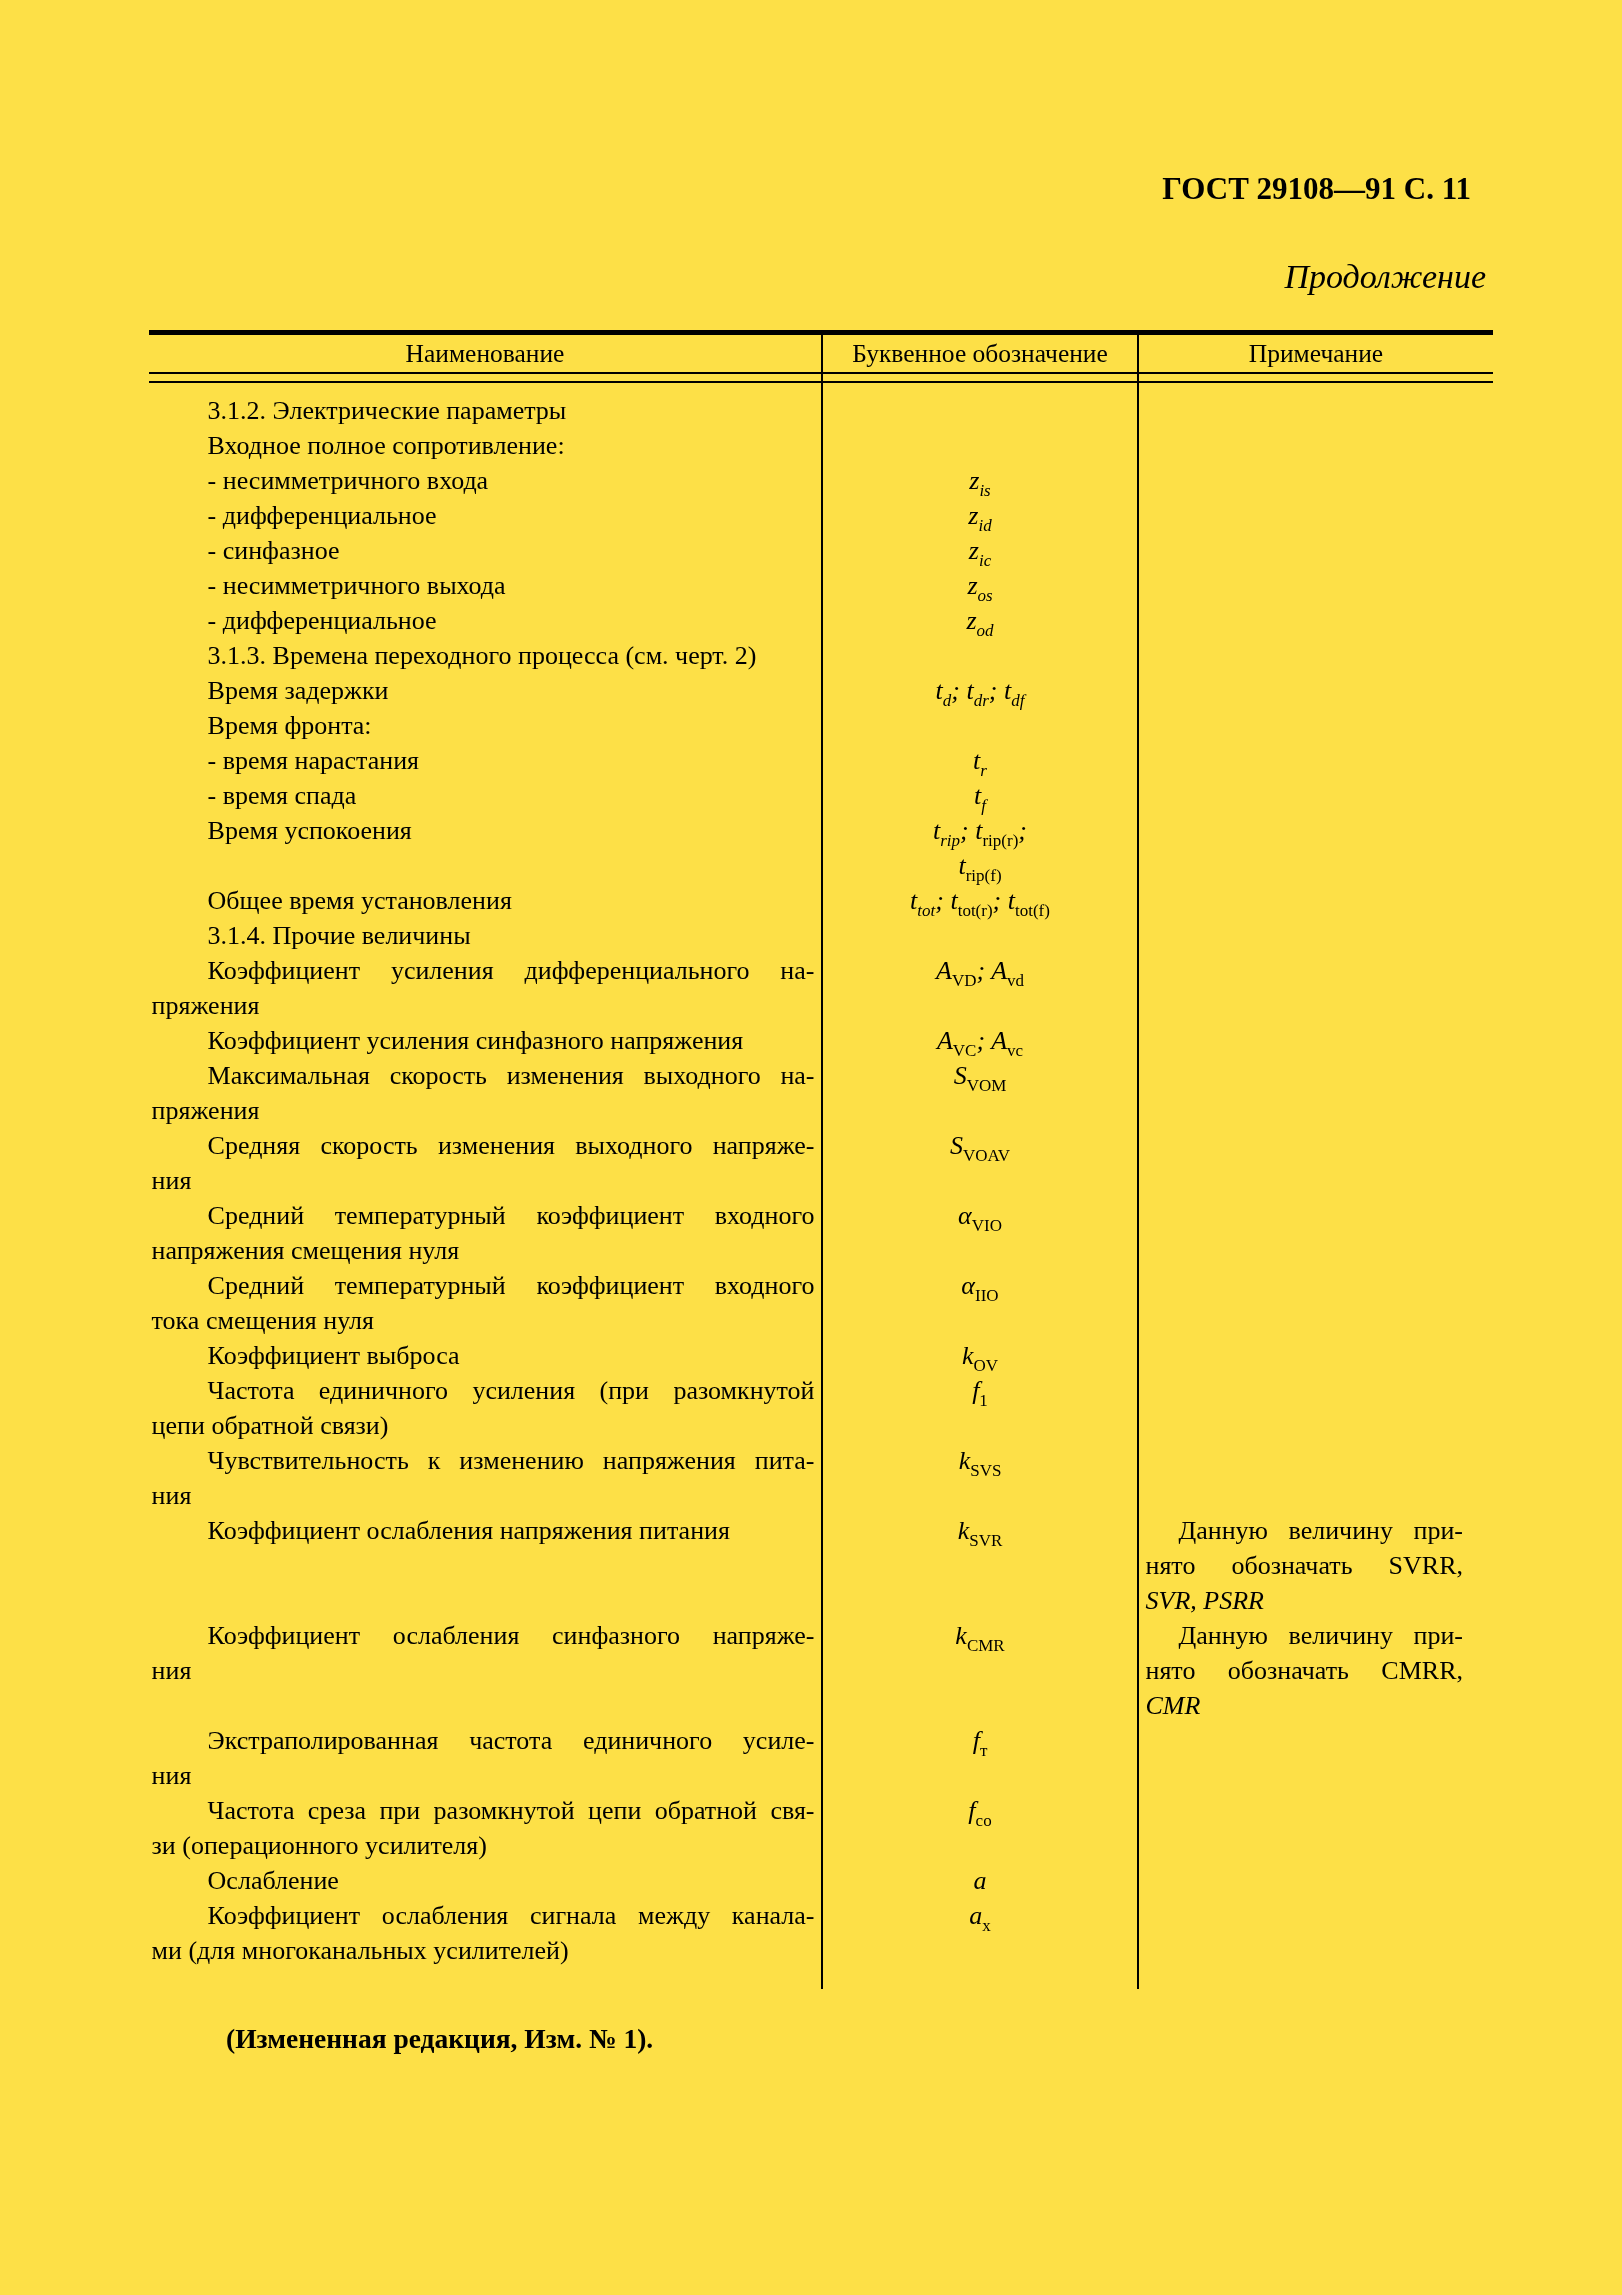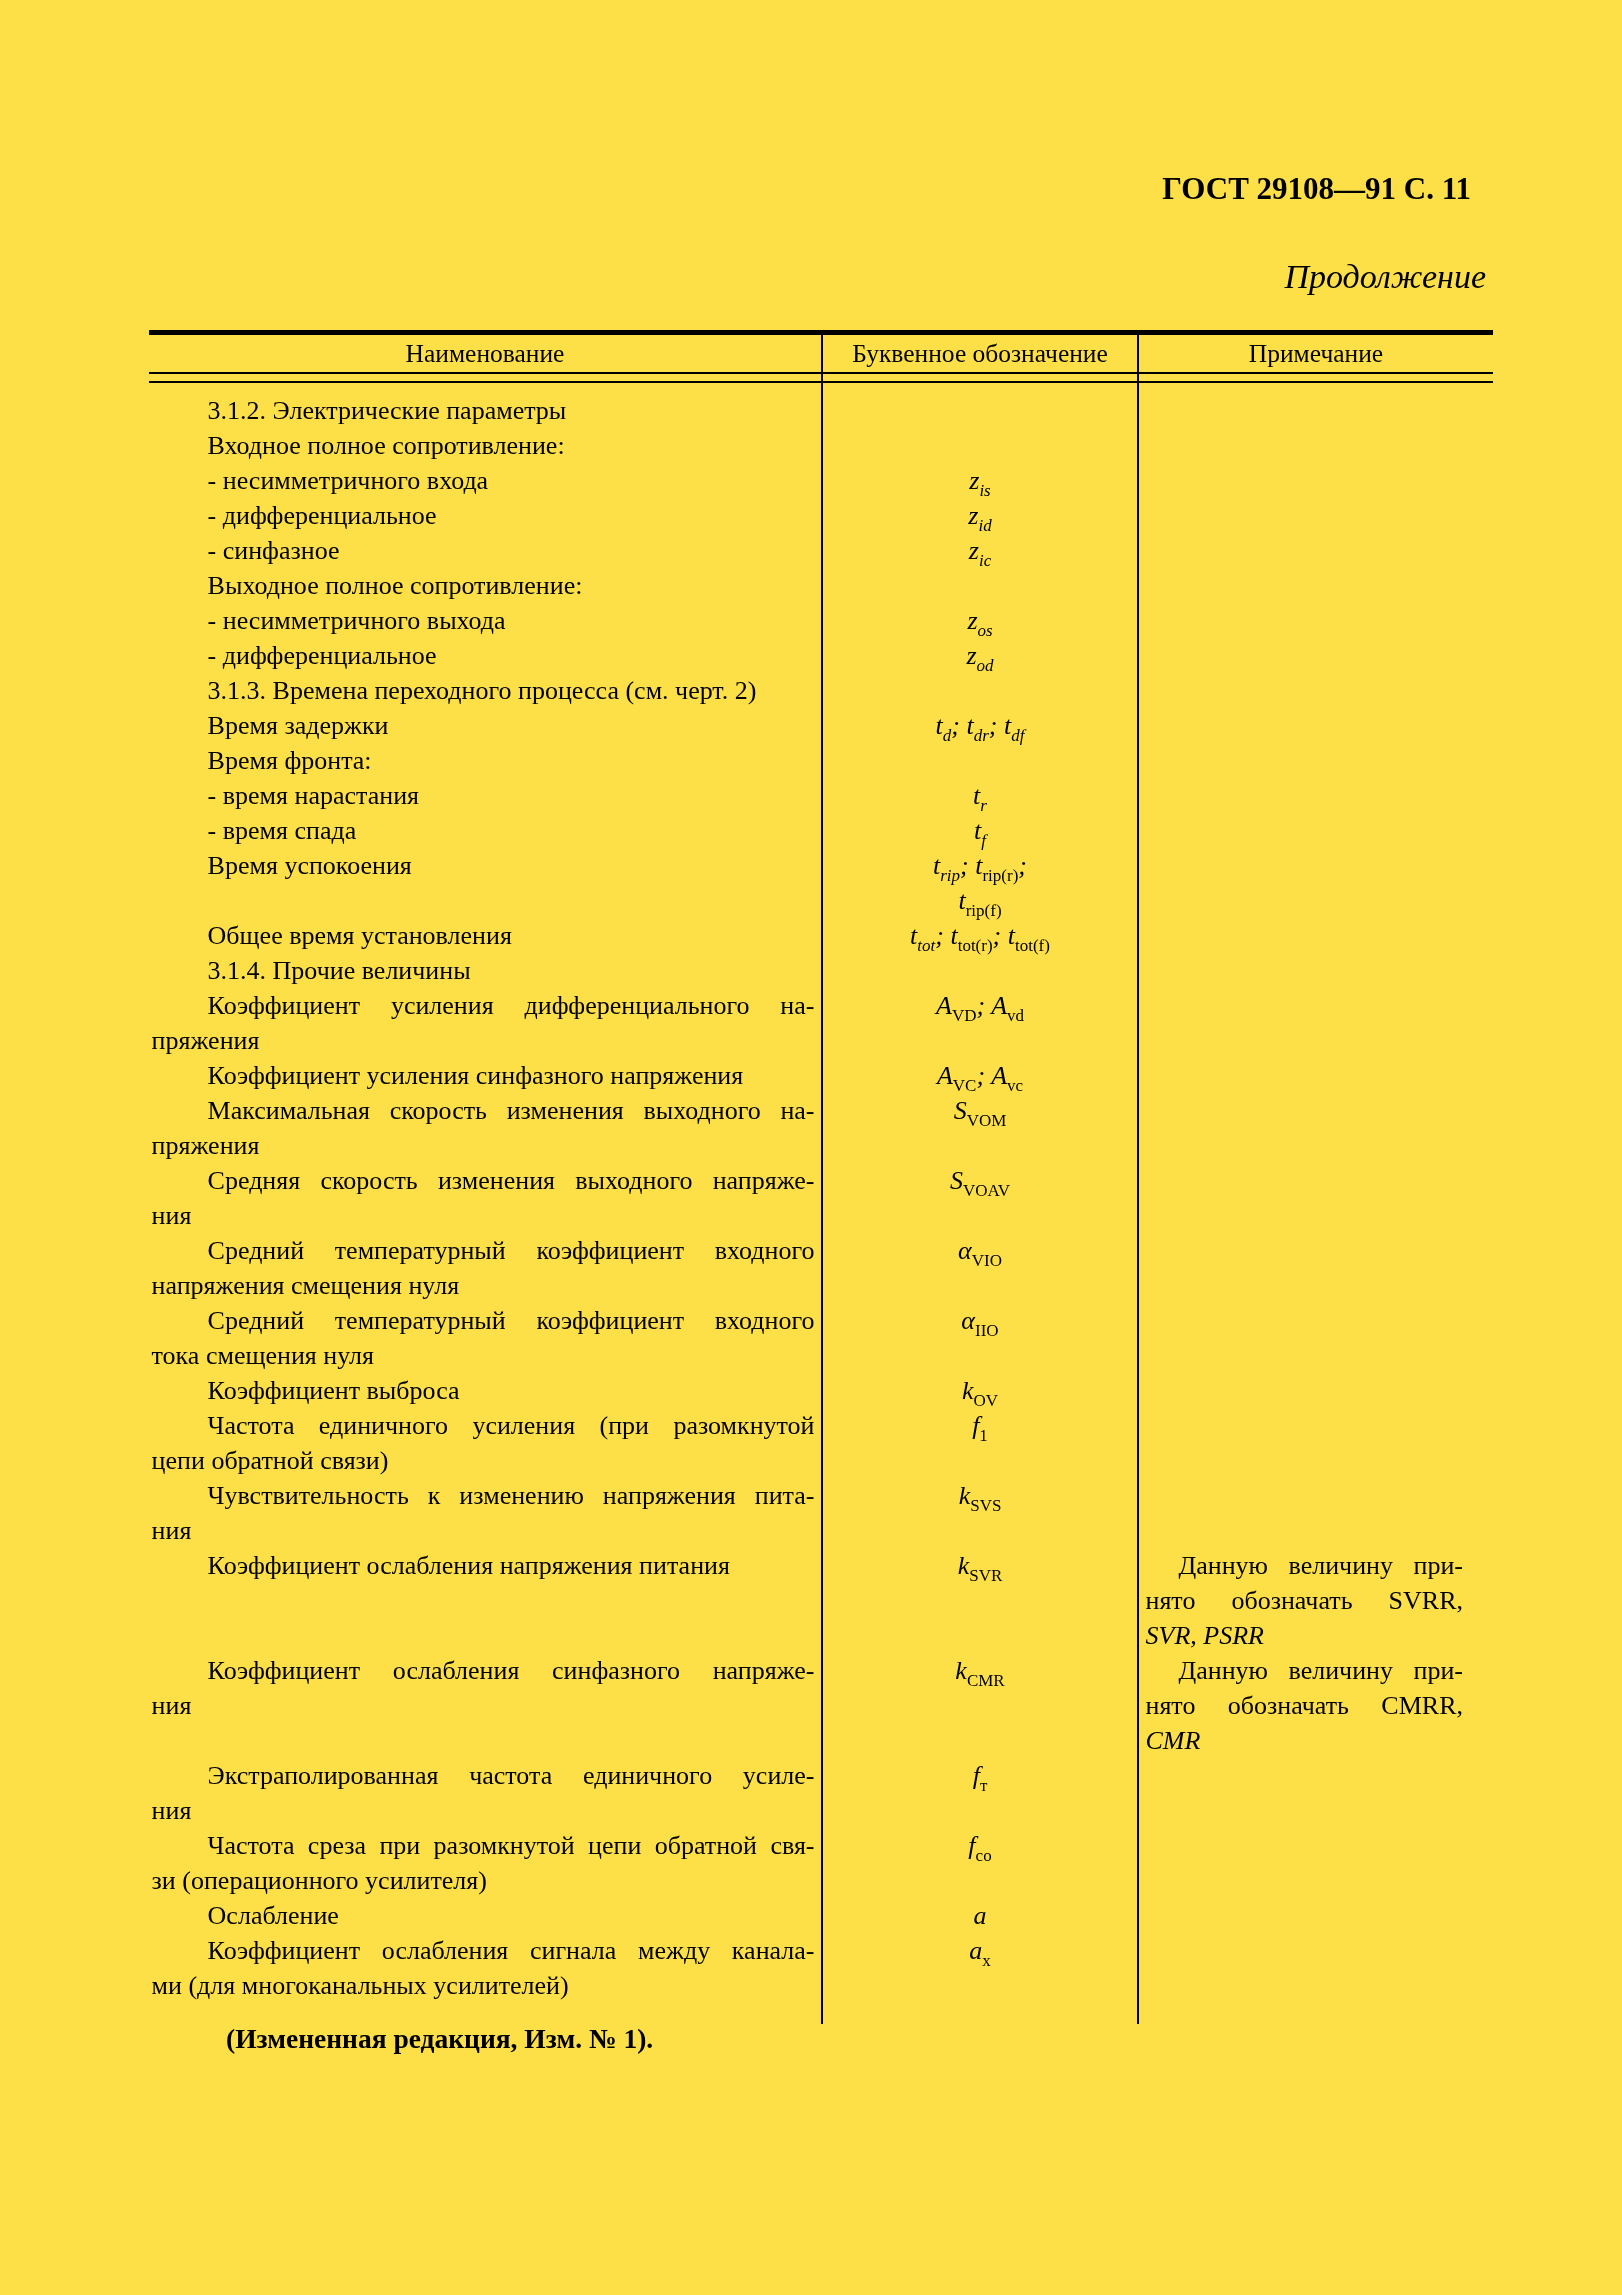--- a/index.html
+++ b/index.html
@@ -148,27 +148,20 @@
           <td class="c-name">
             <div class="ln">- синфазное</div>
           </td>
           <td class="c-sym">
             <div class="ln"><span class="mv">z</span><sub class="sub-i">ic</sub></div>
           </td>
           <td class="c-note"></td>
         </tr>
         <tr>
           <td class="c-name">
-            <div class="ln">Выходное полное сопротивление:</div>
-          </td>
-          <td class="c-sym"></td>
-          <td class="c-note"></td>
-        </tr>
-        <tr>
-          <td class="c-name">
             <div class="ln">- несимметричного выхода</div>
           </td>
           <td class="c-sym">
             <div class="ln"><span class="mv">z</span><sub class="sub-i">os</sub></div>
           </td>
           <td class="c-note"></td>
         </tr>
         <tr>
           <td class="c-name">
             <div class="ln">- дифференциальное</div>

